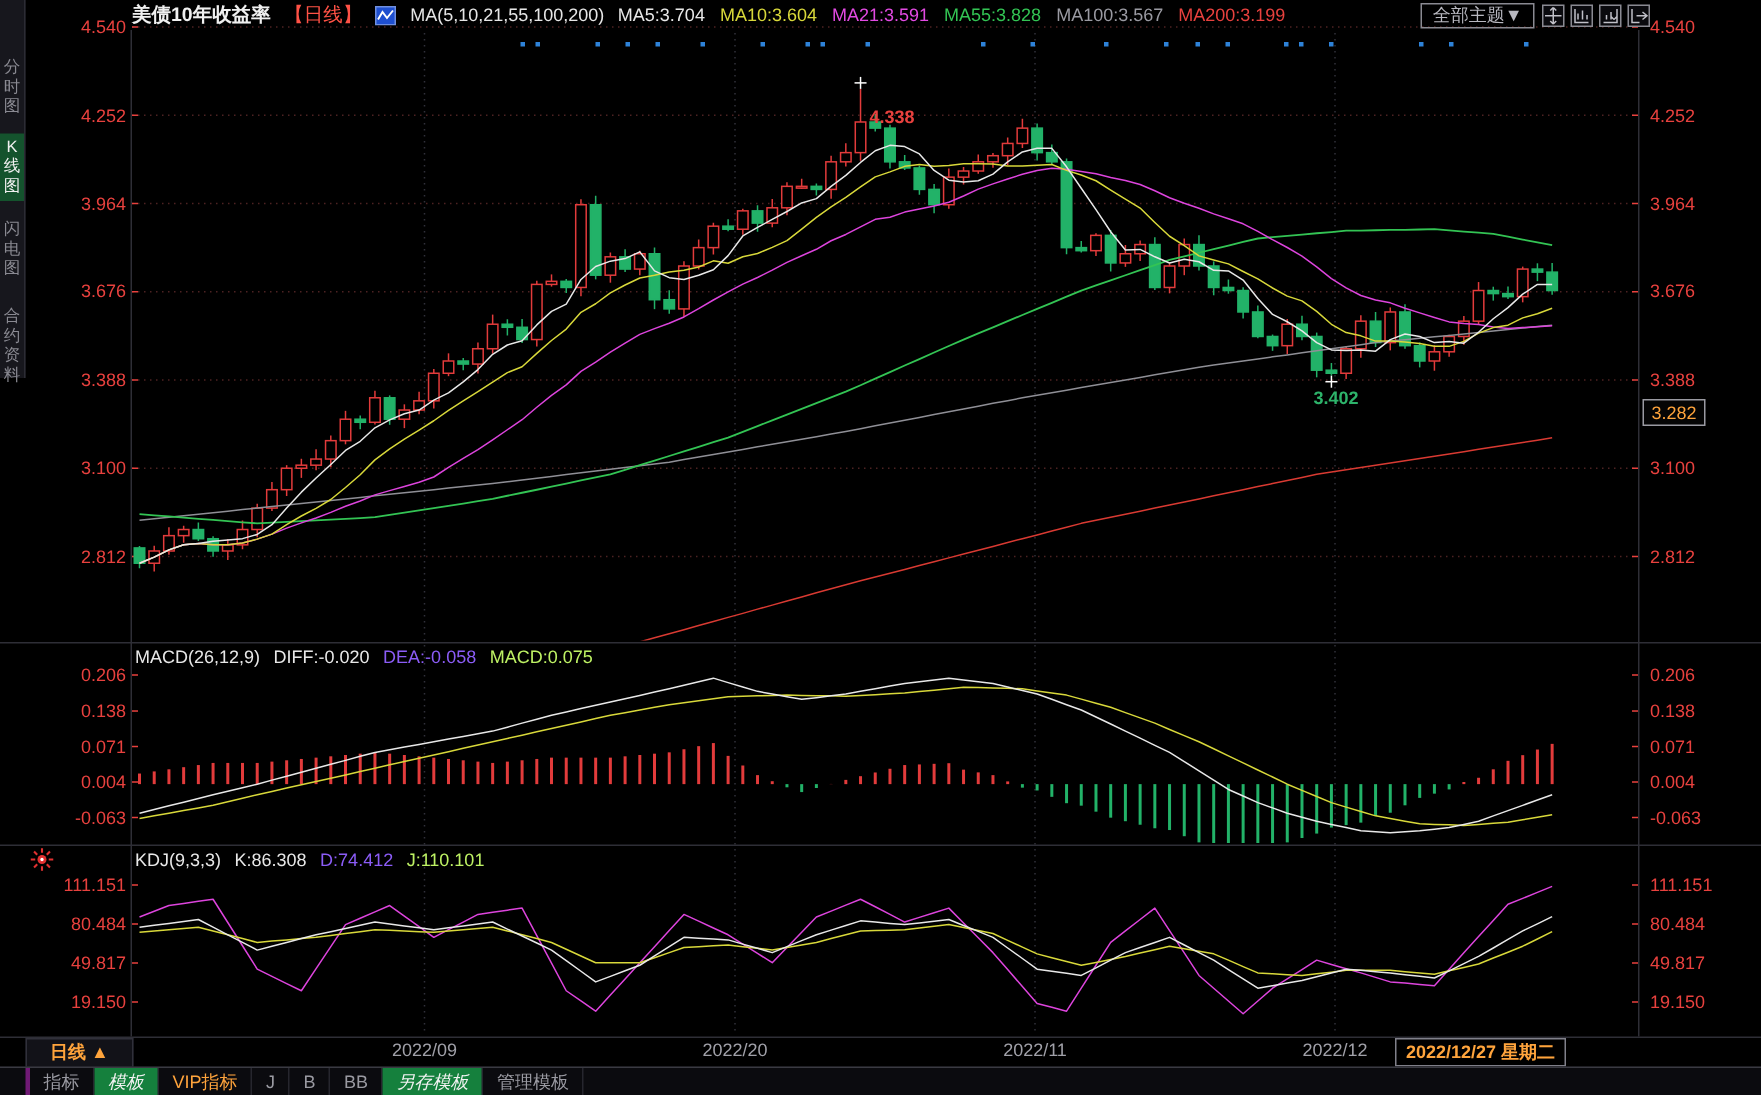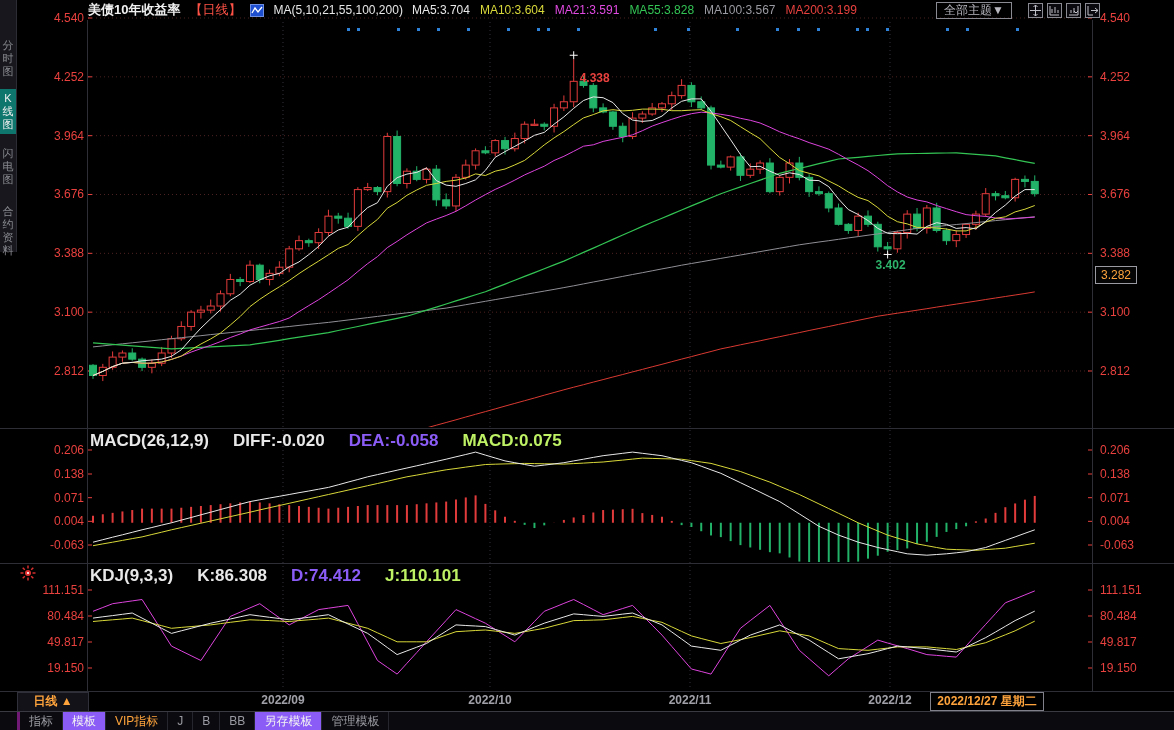--- a/index.html
+++ b/index.html
@@ -11,44 +11,44 @@
   .lab{position:absolute;font-size:12px;line-height:16px;white-space:nowrap;}
   .tickL{left:0;width:84px;text-align:right;color:#e8413e;}
   .tickR{left:1100px;color:#e8413e;}
   .sep{position:absolute;background:#2e2e36;}
   
   .hdr{position:absolute;left:88px;top:2px;height:16px;display:flex;align-items:center;gap:9px;font-size:12px;white-space:nowrap;}
   .t-title{color:#f0f0f0;font-weight:bold;font-size:13px;}
   .t-period{color:#ff5246;font-size:13px;}
   .ma-group{color:#e6e6e6;}
   .ma-item{margin-right:10px;}
-  .hdr-right{position:absolute;right:74px;top:2px;display:flex;align-items:center;gap:16px;}
+  .hdr-right{position:absolute;right:74px;top:2px;display:flex;align-items:center;gap:5px;}
   .theme-btn{background:transparent;border:1px solid #8a8a92;color:#b8b8c0;font-size:12px;height:17px;line-height:15px;padding:0 7px;font-family:inherit;cursor:pointer;}
   .wicon{width:13px;height:13px;border:1px solid #8a8a92;display:inline-flex;align-items:center;justify-content:center;background:#0a0a0e;}
   .ma-icon{width:14px;height:13px;display:inline-block;}
   
   .sidebar{position:absolute;left:0;top:0;width:16px;height:252px;background:#17171d;border-right:1px solid #2c2c34;z-index:3;}
   .side-item{position:absolute;width:16px;text-align:center;font-size:11px;color:#8a8a92;line-height:13px;word-break:break-all;cursor:pointer;margin-top:35px;}
-  .side-item.active{background:#0f766e;color:#f0f0f0;padding:3px 0;}
+  .side-item.active{background:#14532d;color:#f0f0f0;padding:3px 0;}
   
-  .panel-hdr{position:absolute;font-size:17px;display:flex;gap:24px;white-space:nowrap;font-weight:bold;}
+  .panel-hdr{position:absolute;font-size:12px;display:flex;gap:9px;white-space:nowrap;}
   .c-white{color:#e8e8e8;} .c-yellow{color:#8b5cf6;} .c-magenta{color:#bef264;}
   
   .price-box{position:absolute;left:1095px;border:1px solid #9a9aa2;background:#050505;color:#ffa43c;font-size:12px;height:16px;line-height:16px;padding:0 5px;}
   .note{position:absolute;font-size:12px;font-weight:bold;white-space:nowrap;}
   
   .datebar{position:absolute;left:0;top:692px;width:1174px;height:19px;background:#000;}
   .period-btn{position:absolute;left:17px;top:0;width:70px;height:18px;background:#121218;border:1px solid #30303a;color:#ffa43c;font-size:12px;font-weight:bold;text-align:center;line-height:17px;cursor:pointer;}
-  .date-lab{position:absolute;top:1px;transform:translateX(-50%);color:#a0a0a8;font-size:12px;font-weight:bold;}
+  .date-lab{position:absolute;top:1px;transform:translateX(-50%);color:#a0a0a8;font-size:12px;font-weight:normal;}
   .cur-date{position:absolute;left:930px;top:0;width:112px;height:17px;border:1px solid #80808a;color:#ffa43c;font-size:12px;font-weight:bold;text-align:center;line-height:16px;}
   
   .tabs{position:absolute;left:0;bottom:0;width:1174px;height:19px;background:#0b0b0f;border-top:1px solid #3a3a42;display:flex;padding-left:17px;box-sizing:border-box;}
   .tab{height:18px;line-height:18px;padding:0 9px;font-size:12px;color:#9a9aa2;border-right:1px solid #26262e;cursor:pointer;}
   .tab:first-child{border-left:3px solid #701a75;}
-  .tab.selected{background:#8b5cf6;color:#f2f2f2;}
+  .tab.selected{background:#15803d;color:#f2f2f2;font-style:italic;}
   .tab.vip{color:#ffa43c;}
   .flare{position:absolute;left:20px;top:565px;width:16px;height:16px;}
 </style>
 </head>
 <body>
 
 <div class="app">
   <svg id="chart" width="1174" height="730">
       <defs>
         <clipPath id="cm">
@@ -566,21 +566,21 @@
     </span>
     <div class="panel-hdr" style="left:90px;top:566px;">
       <span class="c-white">KDJ(9,3,3)</span>
       <span class="c-white">K:86.308</span>
       <span class="c-yellow">D:74.412</span>
       <span class="c-magenta">J:110.101</span>
     </div>
 
     <div class="datebar">
       <div class="period-btn">日线 ▲</div>
-      <span id="date-labels"><div class="date-lab" style="left: 283px;">2022/09</div><div class="date-lab" style="left: 490px;">2022/10</div><div class="date-lab" style="left: 690px;">2022/11</div><div class="date-lab" style="left: 890px; text-align: center;">2022/12</div></span>
+      <span id="date-labels"><div class="date-lab" style="left: 283px;">2022/09</div><div class="date-lab" style="left: 490px;">2022/20</div><div class="date-lab" style="left: 690px;">2022/11</div><div class="date-lab" style="left: 890px; text-align: center;">2022/12</div></span>
       <div class="cur-date">2022/12/27 星期二</div>
     </div>
 
     <div class="tabs" id="bottom-tabs">
         <div class="tab">指标</div>
         <div class="tab selected">模板</div>
         <div class="tab vip">VIP指标</div>
         <div class="tab">J</div>
         <div class="tab">B</div>
         <div class="tab">BB</div>

